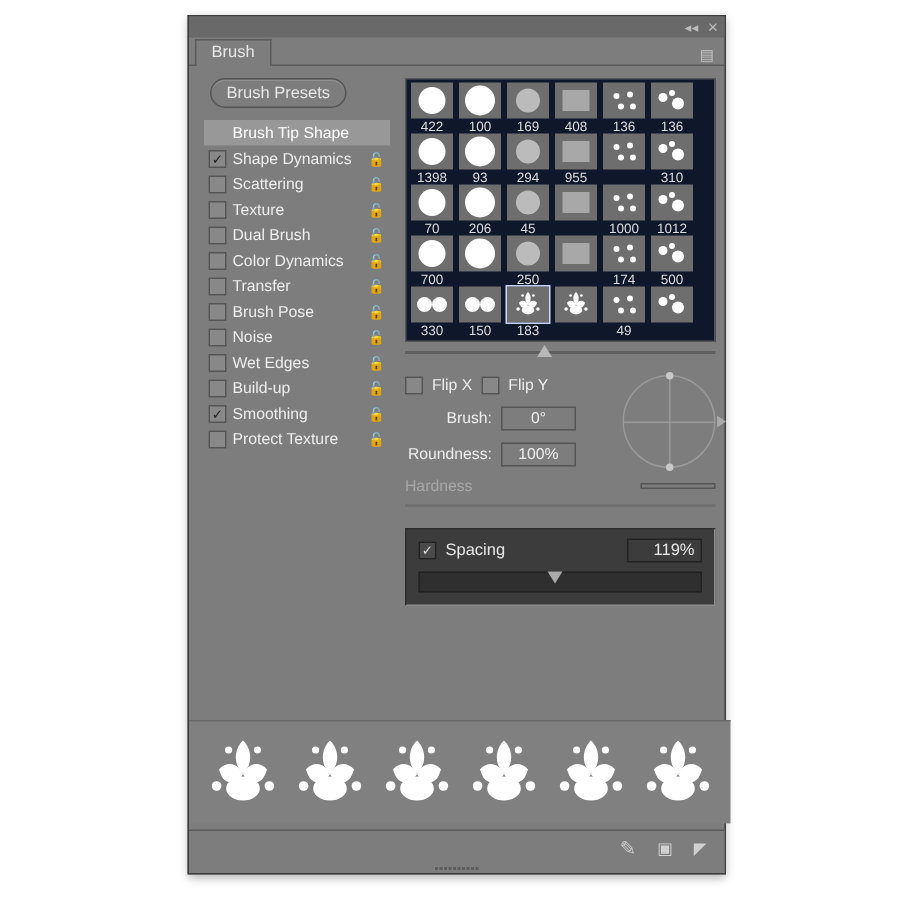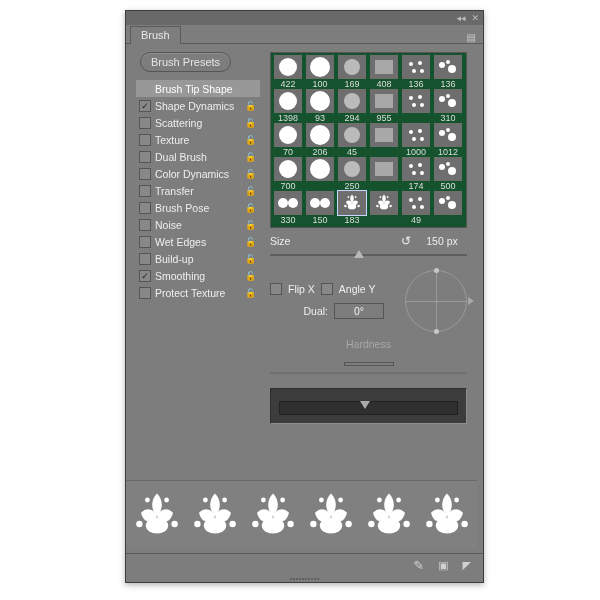--- a/index.html
+++ b/index.html
@@ -55,21 +55,21 @@
   }
   .burger {
     margin-left: auto;
     padding: 0 4px;
     color: #c8c8c8;
     font-size: 10px;
     letter-spacing: -1px;
   }
   .content {
     flex: 1;
-    padding: 8px 16px 4px 10px;
+    padding: 8px 6px 4px 10px;
     display: flex;
     flex-direction: column;
   }
   .top-area {
     display: flex;
     gap: 10px;
   }
   .left-col {
     width: 124px;
     flex-shrink: 0;
@@ -117,21 +117,21 @@
     margin-left: auto;
     font-size: 9px;
     color: #b5b5b5;
     flex-shrink: 0;
   }
   .right-col {
     flex: 1;
     min-width: 0;
   }
   .swatch-grid {
-    background: #14532d;
+    background: #0f172a;
     border: 1px solid #555;
     padding: 2px;
   }
   .swatch-row {
     display: flex;
     gap: 2px;
   }
   .swatch {
     width: 30px;
     text-align: center;
@@ -210,21 +210,21 @@
   }
   .angle-arrow {
     position:absolute;
     right:-8px; top:50%;
     width:0;height:0;
     border-top:4px solid transparent;
     border-bottom:4px solid transparent;
     border-left:6px solid #aaa;
     transform:translateY(-50%);
   }
-  .disabled { color:#a8a8a8;flex-direction:column; }
+  .disabled { color:#a8a8a8; }
 
   .spacing-block {
     margin-top: 10px;
     background: #3c3c3c;
     padding: 6px 8px 8px 8px;
     color: #e8e8e8;
     border-top:1px solid #2d2d2d;
     border-left:1px solid #2d2d2d;
     border-right:1px solid #8e8e8e;
     border-bottom:1px solid #8e8e8e;
@@ -689,61 +689,64 @@
                       <circle cx="18" cy="14" r="4"></circle>
                       <circle cx="14" cy="7" r="2"></circle>
                     </g>
                   </svg>
                 </div>
                 <div></div>
               </div>
             </div>
           </div>
 
-        <div class="ctrl-row">
-          <span>Size</span>
-          <span style="flex:1"></span>
-          <span style="font-size:12px;">↺</span>
-          <span class="val-box">150 px</span>
-        </div>
         <div class="slider">
           <div class="track"></div>
           <div class="knob" id="size-knob" style="left: 45%;"></div>
         </div>
 
         <div class="ctrl-row" style="margin-top:10px;">
           <div style="flex:1; display:flex; flex-direction:column; gap:8px;">
             <div style="display:flex; gap:6px; align-items:center;">
               <span class="cb"></span>
               <span>Flip X</span>
               <span class="cb"></span>
-              <span>Angle Y</span>
+              <span>Flip Y</span>
             </div>
             <div style="display:flex; align-items:center; gap:6px;">
-              <span style="width:58px; text-align:right;">Dual:</span>
+              <span style="width:58px; text-align:right;">Brush:</span>
               <span class="val-boxed">0°</span>
+            </div>
+            <div style="display:flex; align-items:center; gap:6px;">
+              <span style="width:58px; text-align:right;">Roundness:</span>
+              <span class="val-boxed">100%</span>
             </div>
           </div>
           <div class="angle-widget">
             <div class="angle-dot" style="left:calc(50% - 2px); top:-3px;"></div>
             <div class="angle-dot" style="left:calc(50% - 2px); bottom:-3px;"></div>
             <div class="angle-arrow"></div>
           </div>
         </div>
 
         <div class="ctrl-row disabled" style="margin-top:6px;">
           <span>Hardness</span>
           <span style="flex:1"></span>
           <span class="val-boxed disabled" style="width:40px;"> </span>
         </div>
         <div class="slider disabled">
           <div class="track" style="background:#707070;"></div>
         </div>
 
         <div class="spacing-block">
+          <div class="spacing-head">
+            <span class="cb checked"></span>
+            <span>Spacing</span>
+            <span class="val">119%</span>
+          </div>
           <div class="spacing-slider">
             <div class="knob" id="spacing-knob" style="left: 48%;"></div>
           </div>
         </div>
 
       </div>
     </div>
 
     <div style="flex:1"></div>
 

